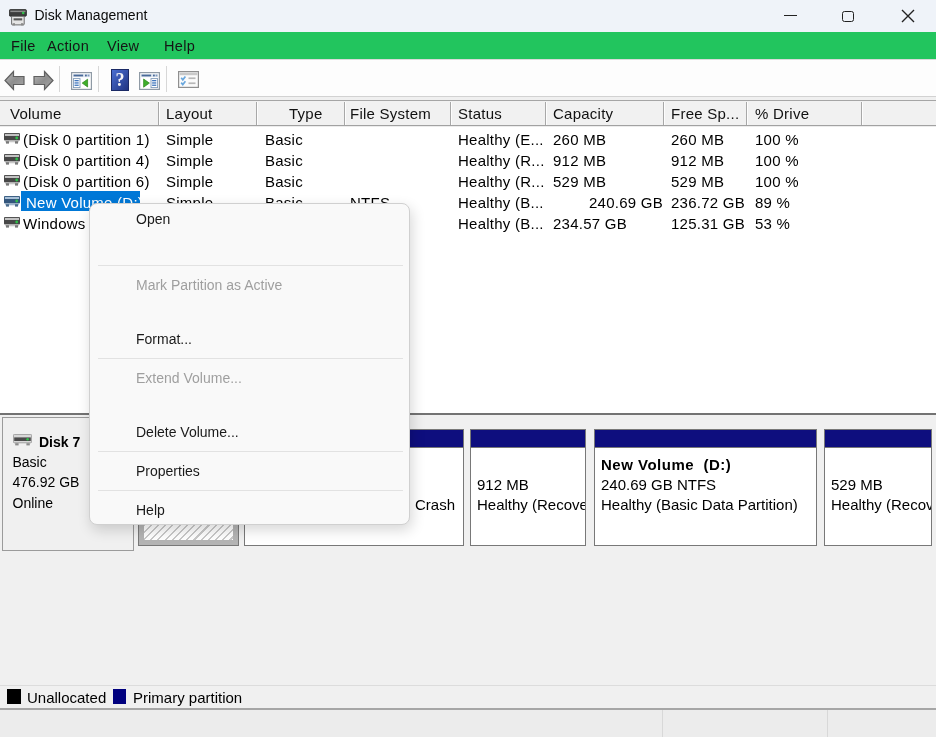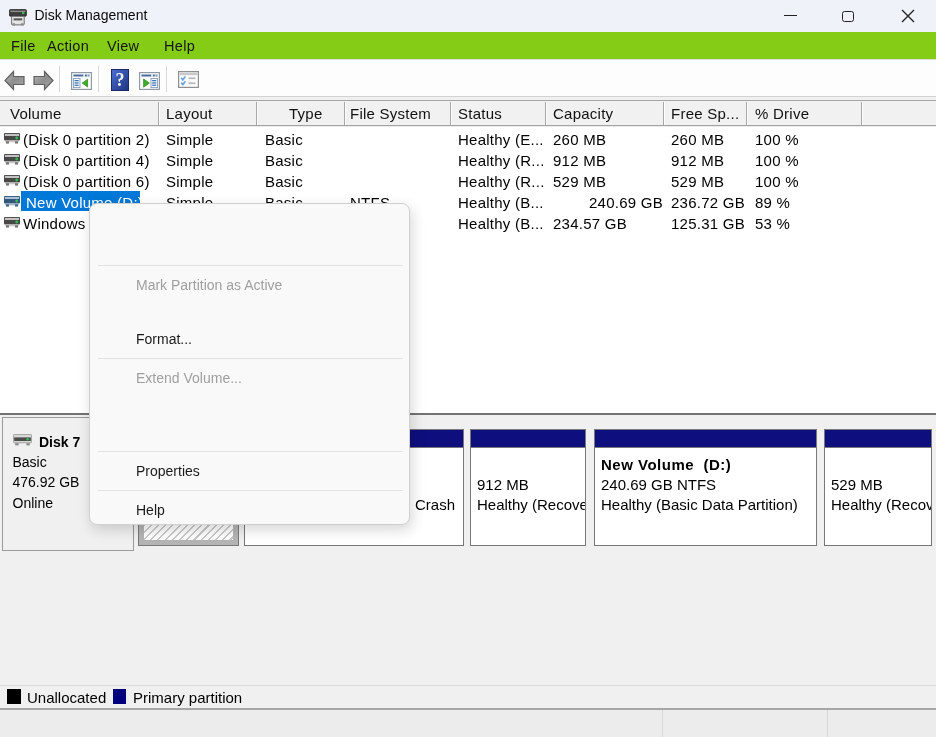--- a/index.html
+++ b/index.html
@@ -7,21 +7,21 @@
   body { font-family:"Liberation Sans", sans-serif; position:relative; background:#ececec; }
   .abs { position:absolute; }
 
   
   #titlebar { left:0; top:0; width:936px; height:32px; background:#eff3f9; }
   #title-text { left:34.5px; top:6.5px; font-size:14px; color:#0a0a0a; }
   #btn-min { left:784px; top:15px; width:13px; height:1.4px; background:#222; }
   #btn-max { left:842px; top:11px; width:12px; height:11px; border:1.3px solid #222; border-radius:2.5px; }
 
   
-  #menubar { left:0; top:32px; width:936px; height:27px; background:#84cc16; font-size:14.5px; color:#151515; letter-spacing:0.3px; }
+  #menubar { left:0; top:32px; width:936px; height:27px; background:#22c55e; font-size:14.5px; color:#151515; letter-spacing:0.3px; }
   #menubar span { position:absolute; top:6px; }
   #mb-border { left:0; top:59px; width:936px; height:1px; background:#dadada; }
 
   
   #toolbar { left:0; top:60px; width:936px; height:36px; background:#fdfdfd; }
   .tsep { position:absolute; top:66px; width:1px; height:26px; background:#d7d7d7; }
   #tb-border { left:0; top:96px; width:936px; height:1px; background:#d2d2d2; }
   #tb-gap { left:0; top:97px; width:936px; height:3px; background:#f0f0f0; }
 
   
@@ -168,21 +168,21 @@
   <div class="abs" id="sel"></div>
   <div class="row" style="top:1.5px;" id="r1">
     <svg class="rowicon" width="16" height="11" viewBox="0 0 16 11">
         <rect x="0" y="0" width="16" height="7.6" rx="1" fill="#474747"></rect>
         <rect x="0.9" y="0.9" width="14.2" height="2.1" fill="#c2c2c2"></rect>
         <circle cx="12.7" cy="5" r="1.4" fill="#2fbf4a"></circle>
         <rect x="1.2" y="7.6" width="13.6" height="1.7" fill="#c9c9c9"></rect>
         <rect x="2" y="8.2" width="3" height="2.4" fill="#787878"></rect>
         <rect x="11" y="8.2" width="3" height="2.4" fill="#787878"></rect>
       </svg>
-    <div class="cell" style="left:23px;">(Disk 0 partition 2)</div>
+    <div class="cell" style="left:23px;">(Disk 0 partition 1)</div>
     <div class="cell" style="left:166px;">Simple</div>
     <div class="cell" style="left:265px;">Basic</div>
     <div class="cell" style="left:458px;">Healthy (E...</div>
     <div class="cell" style="left:553px;">260 MB</div>
     <div class="cell" style="left:671px;">260 MB</div>
     <div class="cell" style="left:755px;">100 %</div>
   </div>
   <div class="row" style="top:22.5px;" id="r2">
     <svg class="rowicon" width="16" height="11" viewBox="0 0 16 11">
         <rect x="0" y="0" width="16" height="7.6" rx="1" fill="#474747"></rect>
@@ -300,31 +300,37 @@
 <div class="abs" style="left:6.5px; top:689px; width:14px; height:14.5px; background:#000;"></div>
 <div class="abs" style="left:27px; top:689px; font-size:15px; color:#000;">Unallocated</div>
 <div class="abs" style="left:112.5px; top:689px; width:13.5px; height:14.5px; background:#00007e;"></div>
 <div class="abs" style="left:133px; top:689px; font-size:15px; color:#000;">Primary partition</div>
 <div class="abs" id="winborder"></div>
 <div class="abs" id="below"></div>
 <div class="abs" style="left:662px; top:710px; width:1px; height:27px; background:#d8d8d8;"></div>
 <div class="abs" style="left:827px; top:710px; width:1px; height:27px; background:#d8d8d8;"></div>
 
 <div class="abs" id="cmenu">
+  <div class="mi" style="top:2px;">
+      <span>Open</span>
+    </div>
   <div class="msep" style="top:61.5px;"></div>
   <div class="mi dis" style="top:68px;">
       <span>Mark Partition as Active</span>
     </div>
   <div class="mi" style="top:122px;">
       <span>Format...</span>
     </div>
   <div class="msep" style="top:154.5px;"></div>
   <div class="mi dis" style="top:161px;">
       <span>Extend Volume...</span>
     </div>
+  <div class="mi" style="top:215px;">
+      <span>Delete Volume...</span>
+    </div>
   <div class="msep" style="top:247.5px;"></div>
   <div class="mi" style="top:254px;">
       <span>Properties</span>
     </div>
   <div class="msep" style="top:286.5px;"></div>
   <div class="mi" style="top:293px;">
       <span>Help</span>
     </div>
 </div>
 

